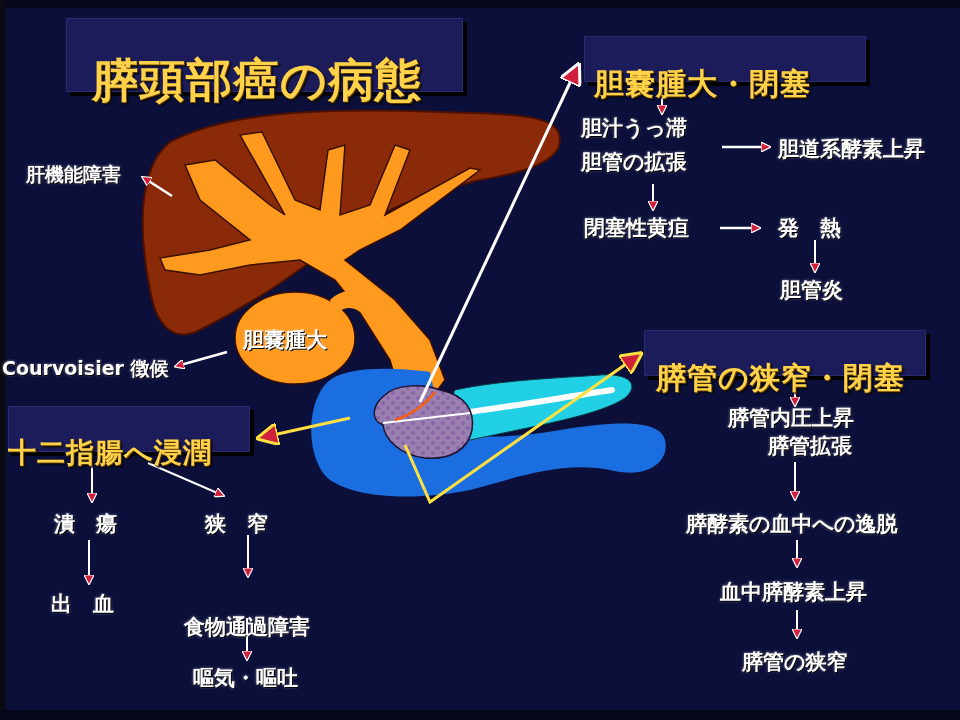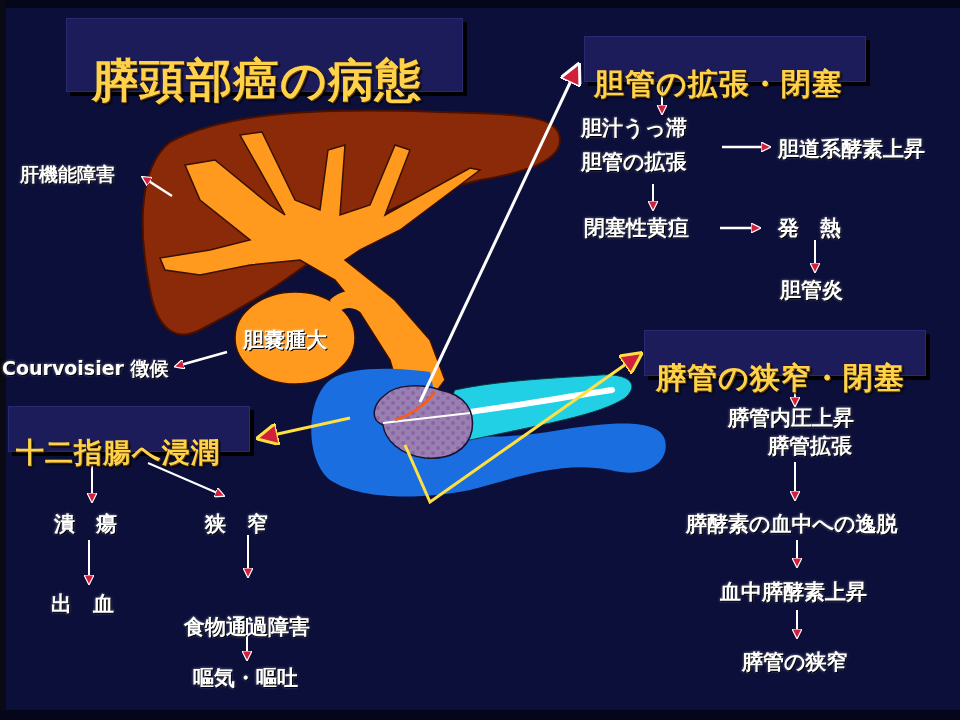--- a/index.html
+++ b/index.html
@@ -86,44 +86,44 @@
   <line x1="795" y1="380" x2="795" y2="404" stroke="#fff" stroke-width="2" marker-end="url(#rh)"></line>
   <line x1="795" y1="462" x2="795" y2="498" stroke="#fff" stroke-width="2" marker-end="url(#rh)"></line>
   <line x1="797" y1="540" x2="797" y2="565" stroke="#fff" stroke-width="2" marker-end="url(#rh)"></line>
   <line x1="797" y1="610" x2="797" y2="636" stroke="#fff" stroke-width="2" marker-end="url(#rh)"></line>
 </svg>
 
 <div class="box" style="left:66px;top:18px;width:395px;height:72px;"></div>
 <div class="ttl" style="left:92px;top:26px;font-size:46px;">膵頭部癌の病態</div>
 
 <div class="box" style="left:584px;top:36px;width:280px;height:44px;"></div>
-<div class="ttl" style="left:594px;top:40px;font-size:30px;">胆管の拡張・閉塞</div>
+<div class="ttl" style="left:594px;top:40px;font-size:30px;">胆嚢腫大・閉塞</div>
 
 <div class="lbl" style="left:581px;top:114px;text-align:right;">胆汁うっ滞</div>
 <div class="lbl" style="left:581px;top:148px;text-align:center;">胆管の拡張</div>
 <div class="lbl" style="left:778px;top:135px;">胆道系酵素上昇</div>
 <div class="lbl" style="left:584px;top:214px;">閉塞性黄疸</div>
 <div class="lbl" style="left:778px;top:214px;">発　熱</div>
 <div class="lbl" style="left:780px;top:276px;">胆管炎</div>
 
 <div class="box" style="left:644px;top:330px;width:280px;height:44px;"></div>
 <div class="ttl" style="left:656px;top:334px;font-size:30px;">膵管の狭窄・閉塞</div>
 
 <div class="lbl" style="left:728px;top:404px;">膵管内圧上昇</div>
 <div class="lbl" style="left:748px;top:432px;padding-left:20px;">膵管拡張</div>
 <div class="lbl" style="left:686px;top:510px;">膵酵素の血中への逸脱</div>
 <div class="lbl" style="left:720px;top:578px;">血中膵酵素上昇</div>
 <div class="lbl" style="left:742px;top:648px;">膵管の狭窄</div>
 
-<div class="lbl sm" style="left:20px;top:162px;text-align:center;">肝機能障害</div>
+<div class="lbl sm" style="left:26px;top:162px;text-align:center;">肝機能障害</div>
 <div class="lbl" style="left:243px;top:326px;">胆嚢腫大</div>
 <div class="lbl sm" style="left:2px;top:356px;">Courvoisier 徴候</div>
 
 <div class="box" style="left:8px;top:406px;width:240px;height:44px;"></div>
-<div class="ttl" style="left:16px;top:410px;font-size:28px;">十二指腸へ浸潤</div>
+<div class="ttl" style="left:8px;top:410px;font-size:28px;">十二指腸へ浸潤</div>
 
 <div class="lbl" style="left:54px;top:510px;">潰　瘍</div>
 <div class="lbl" style="left:51px;top:590px;">出　血</div>
 <div class="lbl" style="left:205px;top:510px;">狭　窄</div>
 <div class="lbl" style="left:184px;top:585px;margin-top:28px;">食物通過障害</div>
 <div class="lbl" style="left:193px;top:664px;text-align:right;">嘔気・嘔吐</div>
 
 <div id="frame-bottom"></div>
 
 </body></html>

